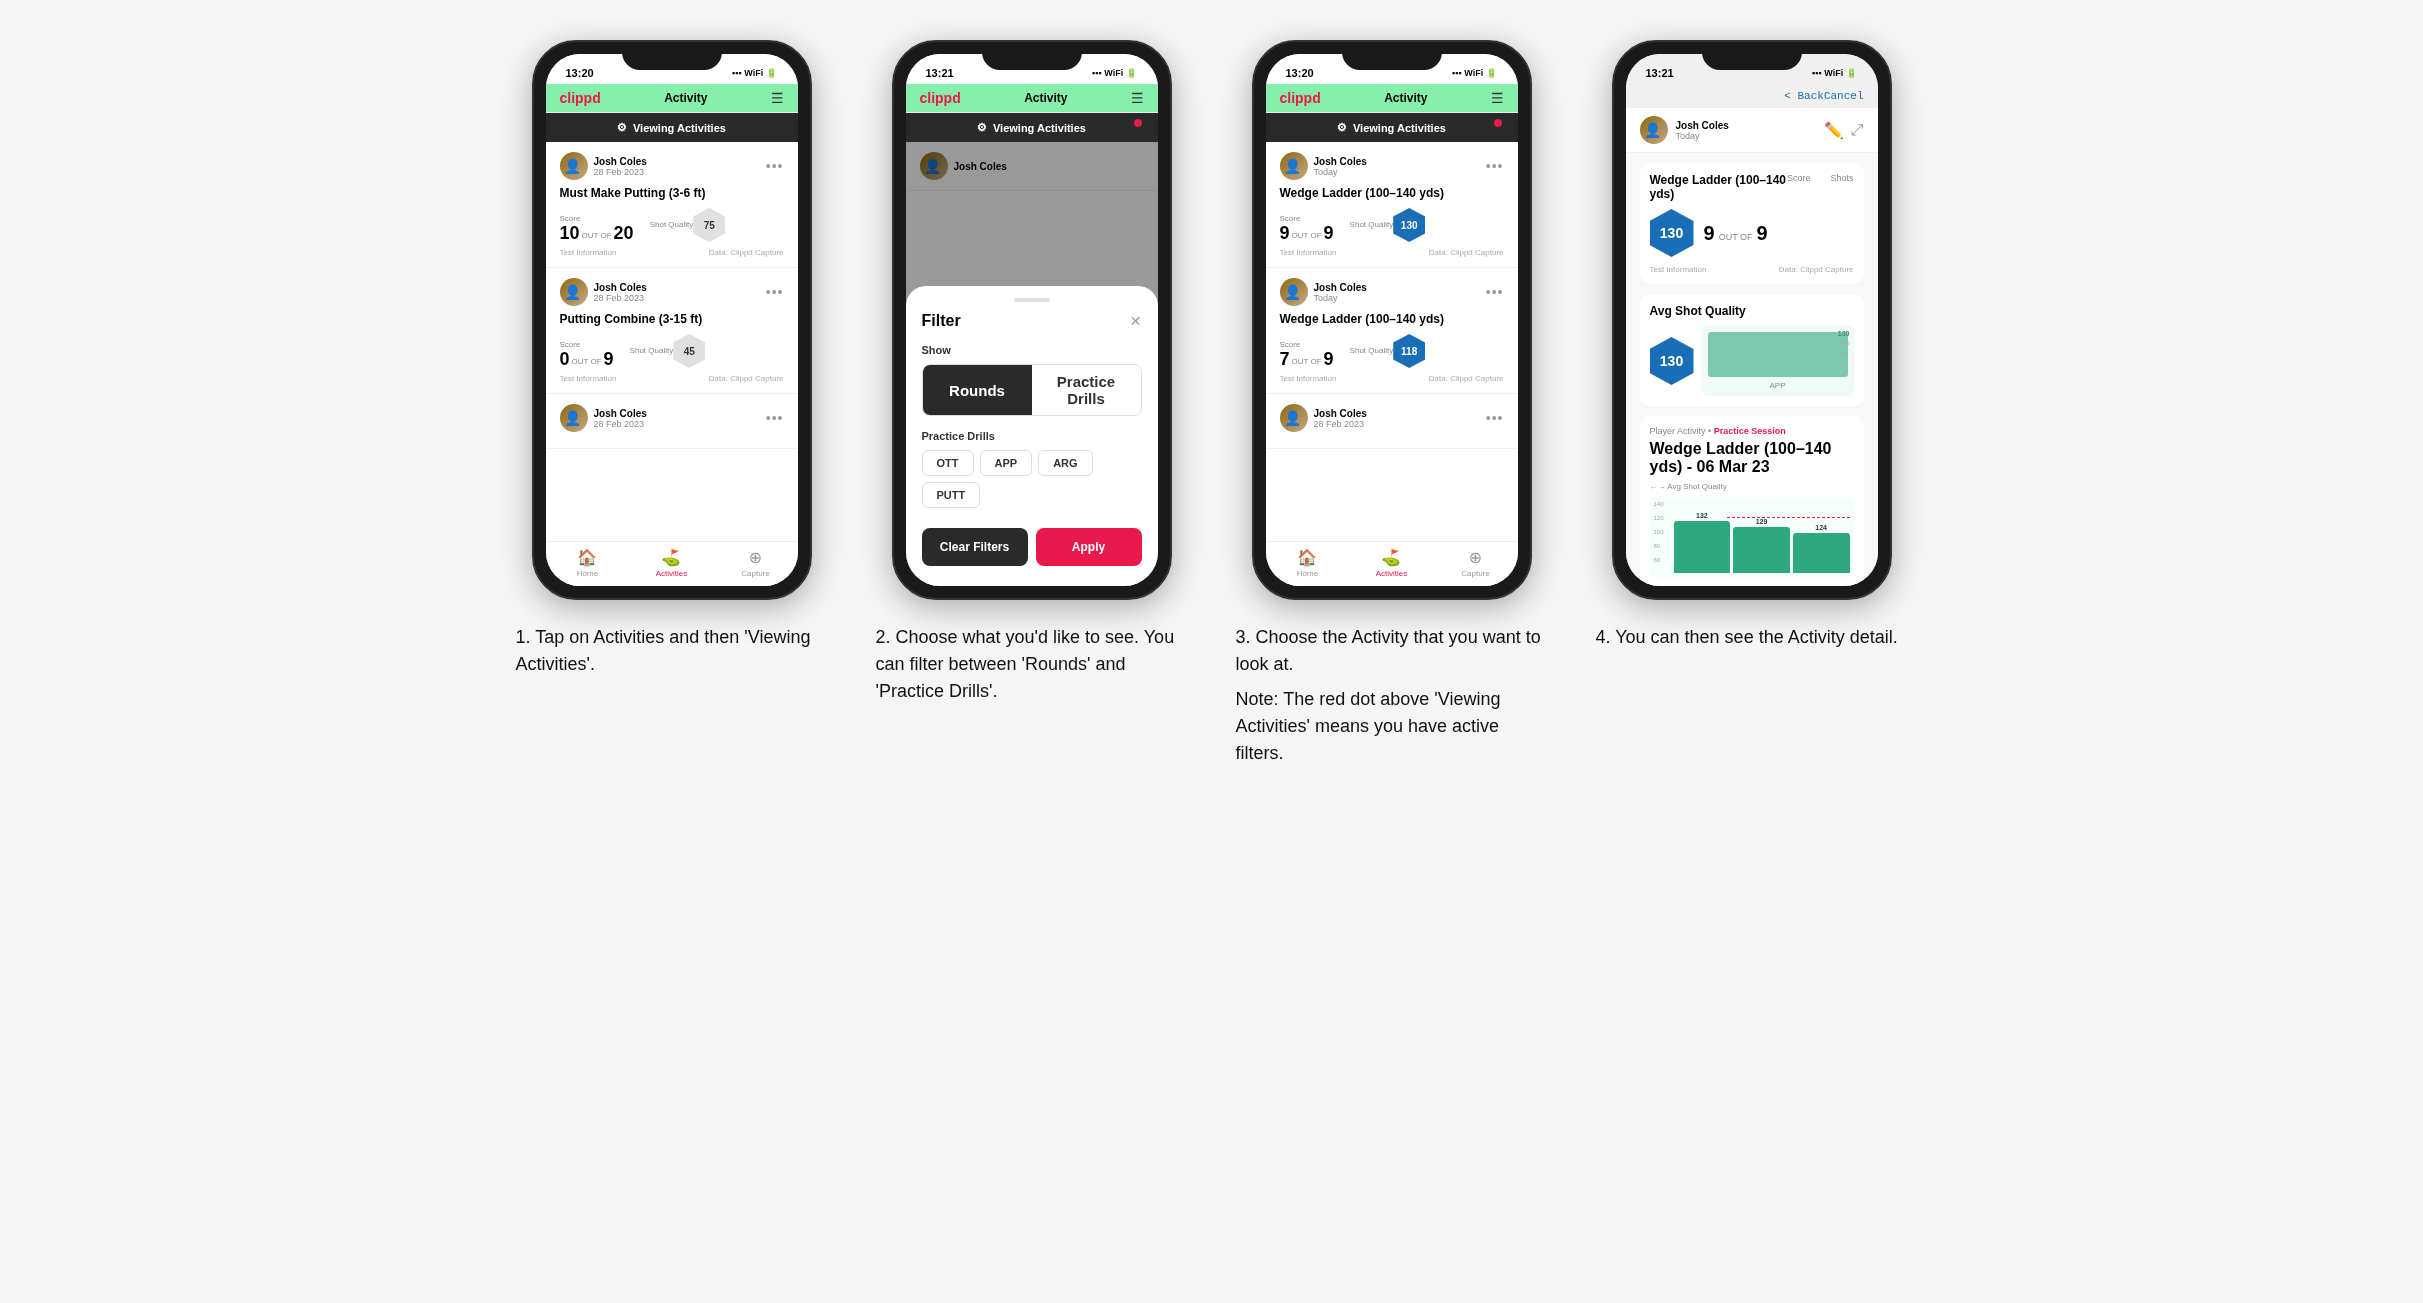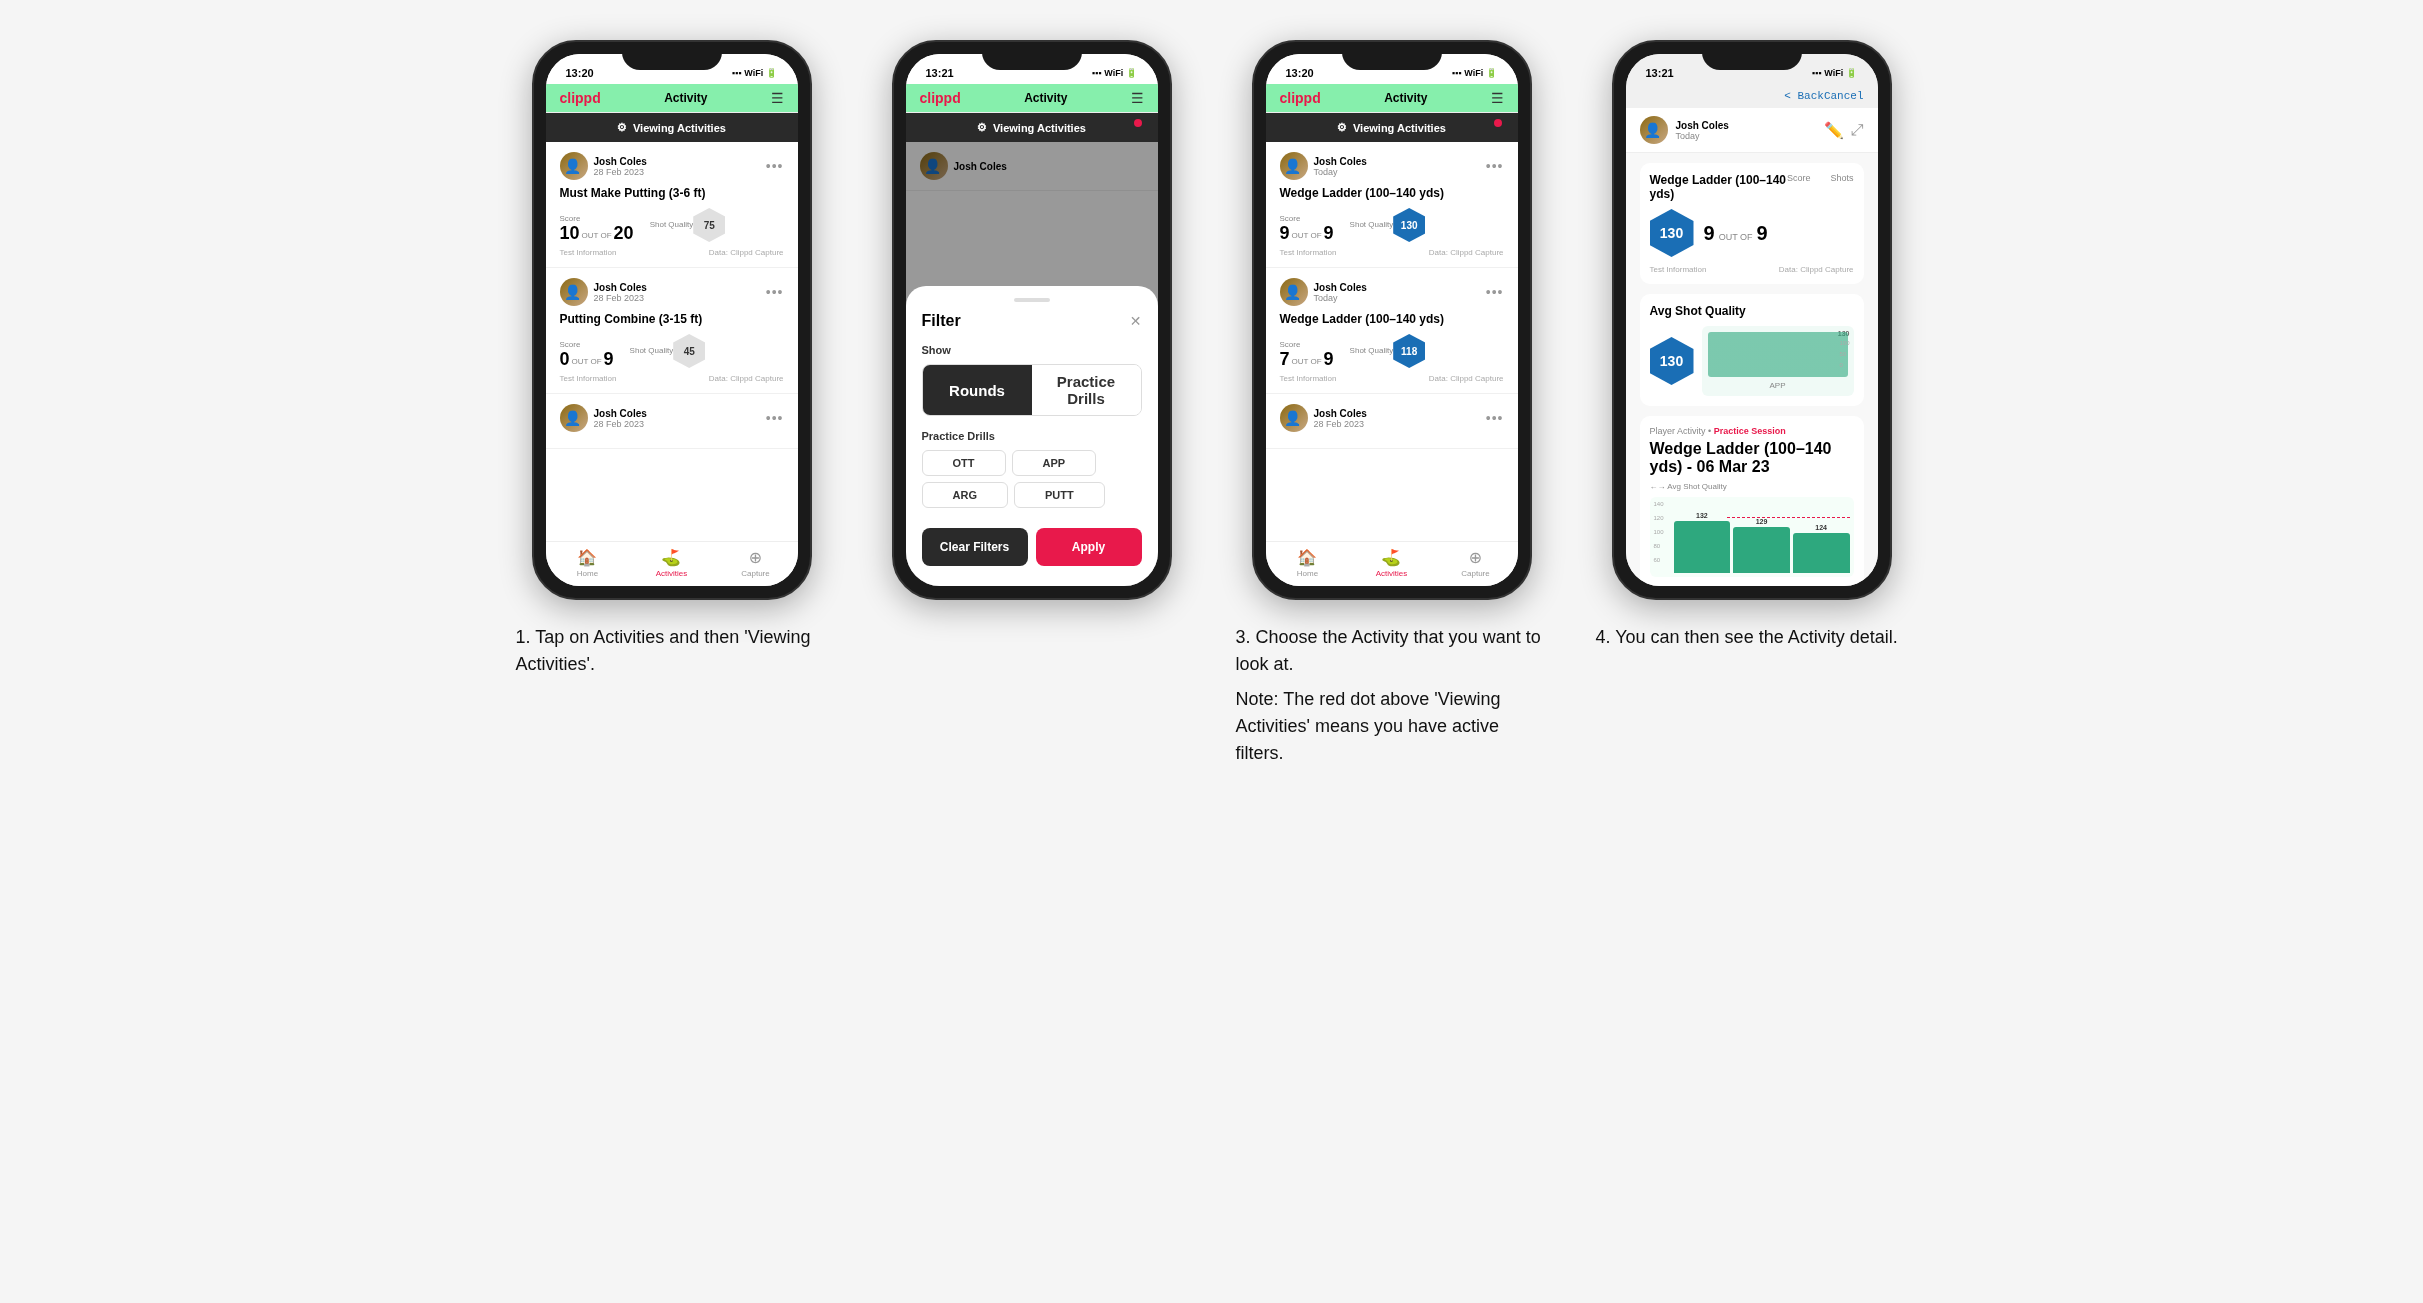--- a/index.html
+++ b/index.html
@@ -283,21 +283,21 @@
       background: #2a2a2a;
       color: #fff;
     }
     .drill-buttons {
       display: flex;
       gap: 6px;
       flex-wrap: wrap;
       margin-bottom: 20px;
     }
     .drill-btn {
-      padding: 6px 30px;
+      padding: 6px 14px;
       border: 1px solid #ddd;
       border-radius: 6px;
       font-size: 11px;
       font-weight: 600;
       background: #fff;
       color: #333;
     }
     .filter-actions {
       display: flex;
       gap: 8px;
@@ -606,20 +606,23 @@
                 <button class="drill-btn">PUTT</button>
               </div>
               <div class="filter-actions">
                 <button class="btn-clear">Clear Filters</button>
                 <button class="btn-apply">Apply</button>
               </div>
             </div>
           </div>
         </div>
       </div>
+    </div>
+    <div class="step-text">
+      <span>2. Choose what you'd like to see. You can filter between 'Rounds' and 'Practice Drills'.</span>
     </div>
   </div>
 
   <div class="step-column">
     <div class="phone-frame">
       <div class="phone-notch"></div>
       <div class="phone-screen">
 
         <div class="status-bar">
           <span class="time">13:20</span>

